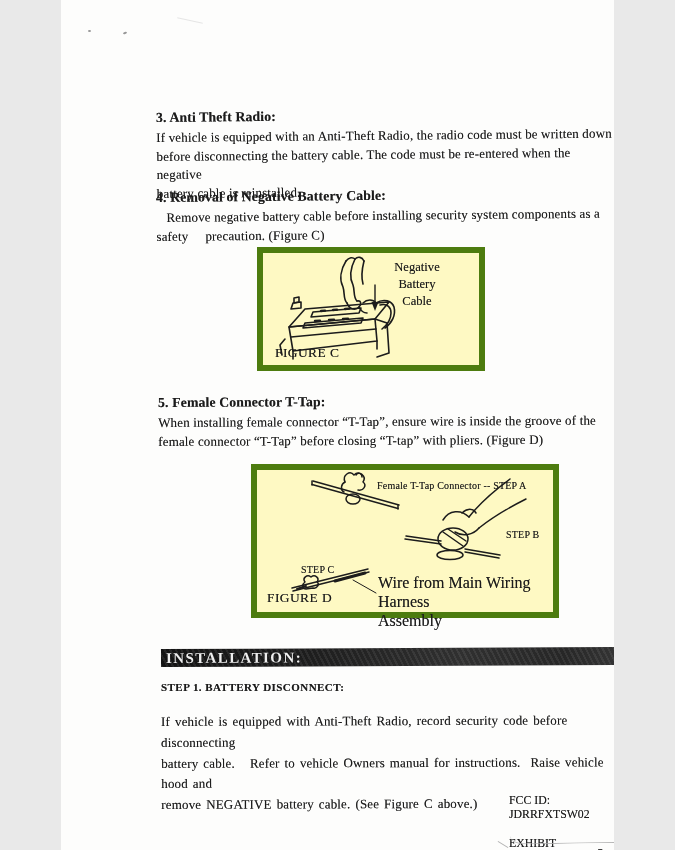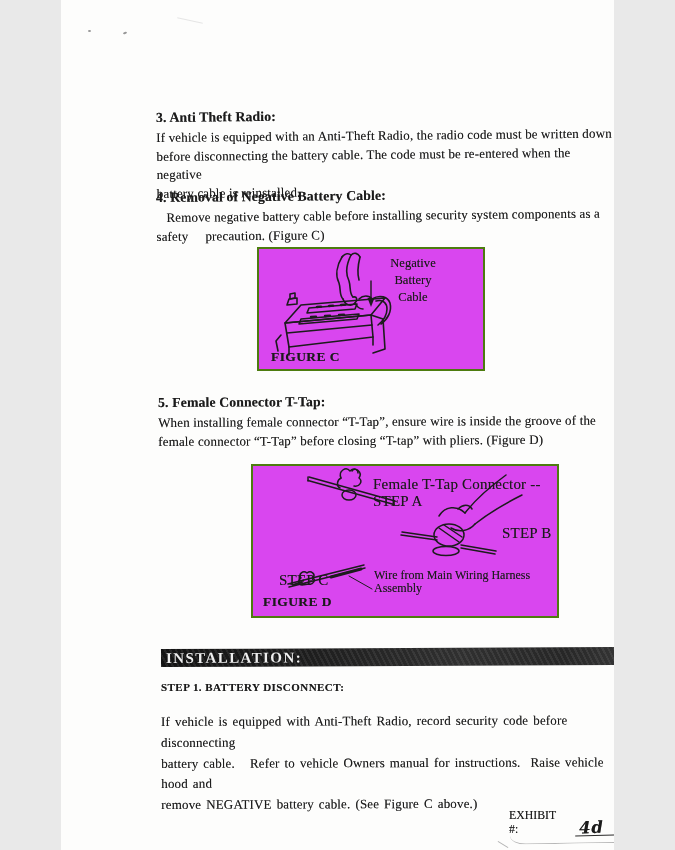--- a/index.html
+++ b/index.html
@@ -9,25 +9,25 @@
     font-family:"Liberation Serif", serif; color:#1b1b1b;
     text-shadow:0 0 .35px rgba(30,30,30,.55);
   }
   .abs { position:absolute; }
   .sec h3 { margin:0; font-size:13.8px; font-weight:bold; letter-spacing:.1px; }
   .sec .body { margin:3px 0 0 0; font-size:13px; line-height:18.6px; white-space:pre-wrap; letter-spacing:.15px; }
   .ind { margin-left:13px; }
   .tilt { transform:rotate(-0.55deg); transform-origin:left top; }
   .tilt2 { transform:rotate(-0.3deg); transform-origin:left top; }
 
-  .figure { position:absolute; border:2px solid #4d7c0f; background:#d946ef; box-sizing:border-box; }
-  .fig-label { position:absolute; font-weight:bold; font-size:13.5px; letter-spacing:.4px; }
+  .figure { position:absolute; border:6px solid #4d7c0f; background:#fef9c3; box-sizing:border-box; }
+  .fig-label { position:absolute; font-weight:normal; font-size:13.5px; letter-spacing:.4px; }
   .fig-callout { position:absolute; font-size:12.6px; line-height:17px; white-space:pre-line; text-align:center; }
-  .fig-note { position:absolute; font-size:12px; line-height:13px; white-space:pre-line; }
-  .fig-step { position:absolute; font-size:15px; letter-spacing:.2px; }
+  .fig-note { position:absolute; font-size:16px; line-height:19px; white-space:pre-line; }
+  .fig-step { position:absolute; font-size:10px; letter-spacing:.2px; }
   .figure svg { position:absolute; left:0; top:0; }
 
   .install-bar {
     position:absolute; left:100px; top:648px; width:480px; height:18px;
     background:linear-gradient(90deg,#141414 0%,#1d1d1d 30%,#303030 62%,#272727 84%,#3a3a3a 100%);
     transform:rotate(-0.25deg);
     line-height:18px; padding-left:5px; box-sizing:border-box;
   }
   .install-bar::after{ content:""; position:absolute; inset:0;
     background:repeating-linear-gradient(63deg, rgba(255,255,255,.07) 0 2px, rgba(0,0,0,0) 2px 5px);
@@ -158,36 +158,37 @@
         <path d="M35,118 L111,99"></path>
         <path d="M78,111 L108,103" stroke-width="3"></path>
         <path d="M48,112 c-3,-4 2,-8 6,-5 c4,-3 9,1 6,5 c3,2 0,7 -4,6 l-7,1 c-4,0 -4,-5 -1,-7 z"></path>
         <path d="M40,119 l9,-3" stroke-width="2"></path>
 
         <path d="M119,123 L96,110" stroke-width="1"></path>
       </g>
     </svg>
     <div class="fig-step" style="left:120px;top:10px;">Female T-Tap Connector -- STEP A</div>
     <div class="fig-step" style="left:249px;top:59px;">STEP B</div>
-    <div class="fig-step" style="left:26px;top:94px;margin-top:12px;">STEP C</div>
+    <div class="fig-step" style="left:44px;top:94px;">STEP C</div>
     <div class="fig-note" style="left:121px;top:103px;">Wire from Main Wiring Harness
 Assembly</div>
     <div class="fig-label" style="left:10px;bottom:6px;">FIGURE D</div>
   </div>
 
   <div class="install-bar">
     <span>INSTALLATION:</span>
   </div>
 
   <div class="step1-heading">STEP 1. BATTERY DISCONNECT:</div>
   <div class="step1-body">If vehicle is equipped with Anti-Theft Radio, record security code before disconnecting
 battery cable.   Refer to vehicle Owners manual for instructions.  Raise vehicle hood and
 remove NEGATIVE battery cable. (See Figure C above.)</div>
 
   <div class="footer">
+    <div>FCC ID:  JDRRFXTSW02</div>
     <div class="exhibit-row">
       <span>EXHIBIT #:</span>
       <span class="exhibit-value">4d</span>
     </div>
   </div>
 
   <div class="bottom-edge"></div>
   <div class="bottom-tick"></div>
 
 </div>

